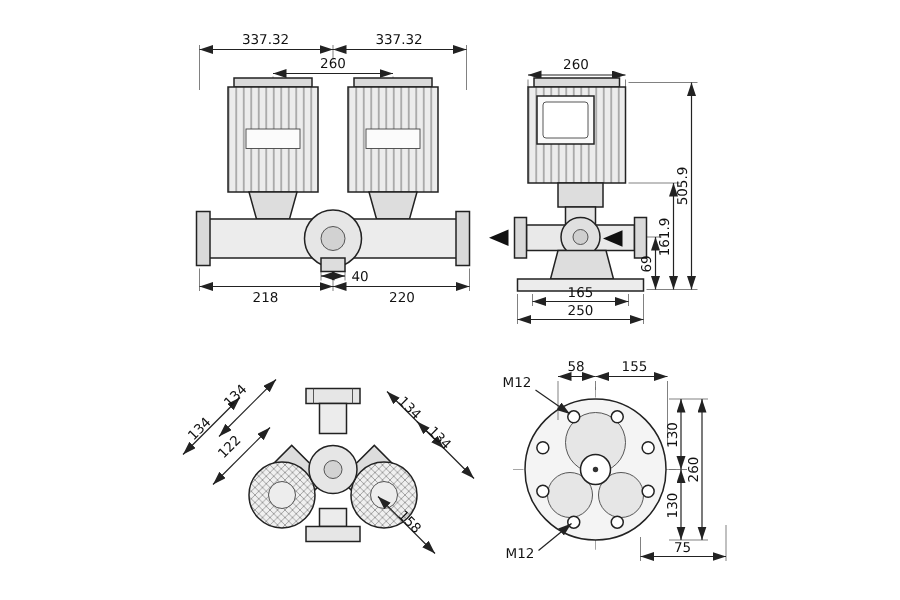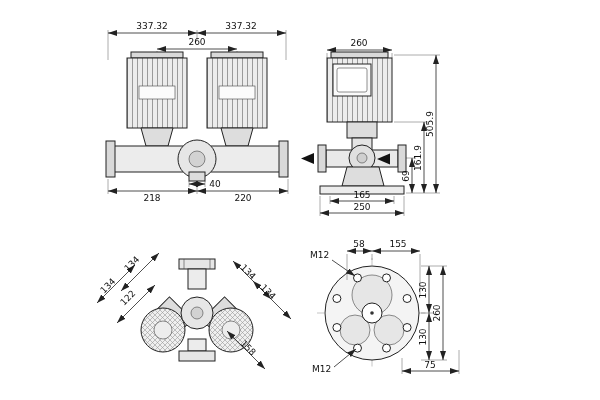--- a/index.html
+++ b/index.html
@@ -1,17 +1,17 @@
 <!DOCTYPE html>
 <html><head>
 <meta charset="utf-8">
 <style>
   html,body{margin:0;padding:0;background:#fff;}
   .canvas{position:relative;width:540px;height:400px;background:#ffffff;overflow:hidden;
-          font-family:"DejaVu Sans", sans-serif;}
+          font-family:"DejaVu Sans", sans-serif;padding-left:25px;}
   svg text{font-family:"DejaVu Sans", sans-serif;font-size:9px;fill:#111;}
   .dimtext{text-anchor:middle;}
   .dim{stroke:#222;stroke-width:0.8;fill:none;}
   .ext{stroke:#666;stroke-width:0.55;fill:none;}
   .cl{stroke:#888;stroke-width:0.5;stroke-dasharray:7 3 1.5 3;fill:none;}
   .part{stroke:#222;stroke-width:1;}
   .thin{stroke:#444;stroke-width:0.6;}
 </style>
 </head>
 <body>

